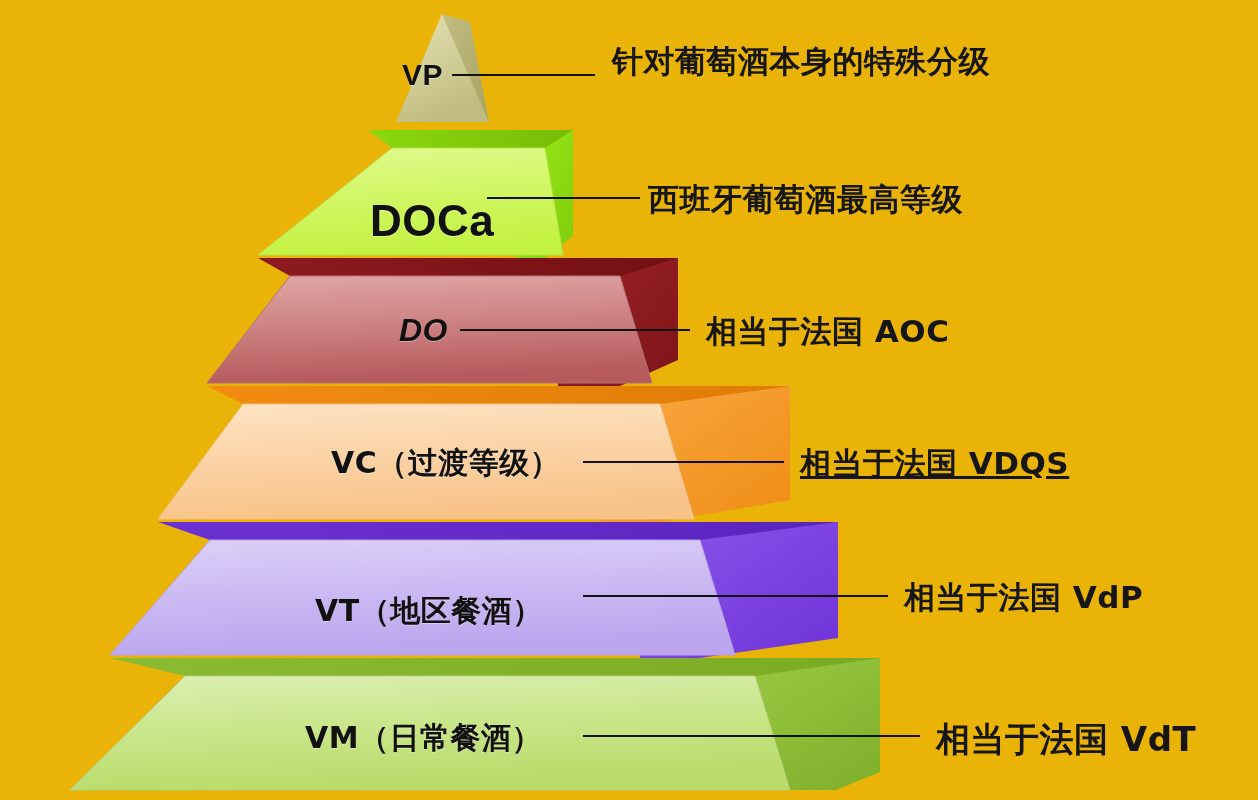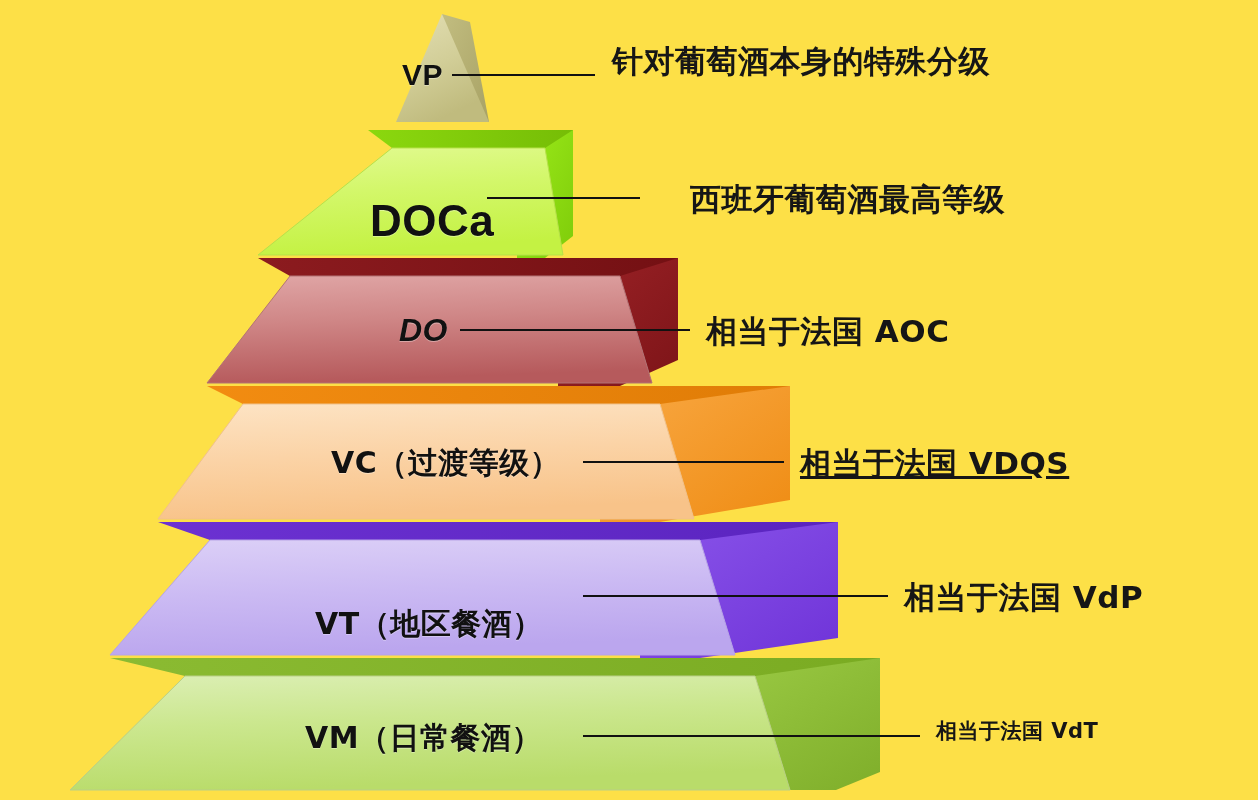--- a/index.html
+++ b/index.html
@@ -12,21 +12,21 @@
     width: 1258px;
     height: 800px;
     overflow: hidden;
     font-family: "Liberation Sans", "DejaVu Sans", sans-serif;
     position: relative;
   }
   #stage {
     position: relative;
     width: 1258px;
     height: 800px;
-    background: #fde047;
+    background: #eab308;
   }
   #pyramid-svg {
     position: absolute;
     left: 0;
     top: 0;
     width: 1258px;
     height: 800px;
   }
   .layer-label {
     position: absolute;
@@ -192,29 +192,29 @@
   </svg>
 
   <div class="layer-label" style="left:402px; top:58px; font-size:30px;">VP</div>
 
   <div class="layer-label" style="left:370px; top:196px; font-size:44px;text-align:right;">DOCa</div>
 
   <div class="layer-label" style="left:399px; top:312px; font-size:32px;font-style:italic;">DO</div>
 
   <div class="layer-label cjk" style="left:303px; top:443px; font-size:30px;margin-left:28px;">VC（过渡等级）</div>
 
-  <div class="layer-label cjk" style="left:315px; top:604px; font-size:30px;text-align:center;">VT（地区餐酒）</div>
+  <div class="layer-label cjk" style="left:315px; top:591px; font-size:30px;text-align:center;">VT（地区餐酒）</div>
 
   <div class="layer-label cjk" style="left:305px; top:718px; font-size:30px;">VM（日常餐酒）</div>
 
   <div class="side-label cjk" style="left:612px; top:41px; font-size:31px;">针对葡萄酒本身的特殊分级</div>
 
-  <div class="side-label cjk" style="left:690px; top:179px; font-size:31px;">西班牙葡萄酒最高等级</div>
+  <div class="side-label cjk" style="left:648px; top:179px; font-size:31px;">西班牙葡萄酒最高等级</div>
 
   <div class="side-label cjk" style="left:706px; top:311px; font-size:31px;">相当于法国 AOC</div>
 
   <div class="side-label cjk" style="left:800px; top:443px; font-size:31px;text-decoration:underline;">相当于法国 VDQS</div>
 
   <div class="side-label cjk" style="left:904px; top:577px; font-size:31px;">相当于法国 VdP</div>
 
-  <div class="side-label cjk" style="left:936px; top:717px; font-size:21px;">相当于法国 VdT</div>
+  <div class="side-label cjk" style="left:936px; top:717px; font-size:34px;">相当于法国 VdT</div>
 
 </div>
 
 </body></html>

